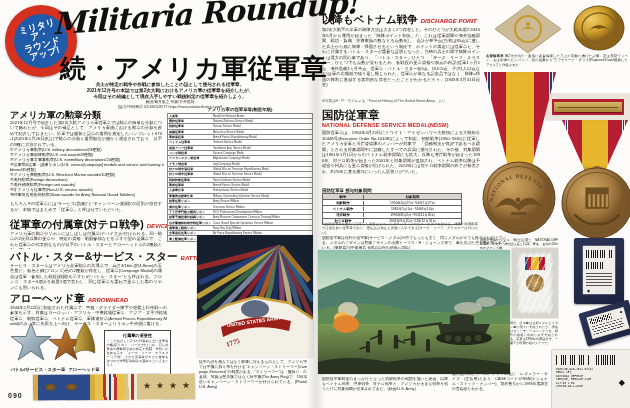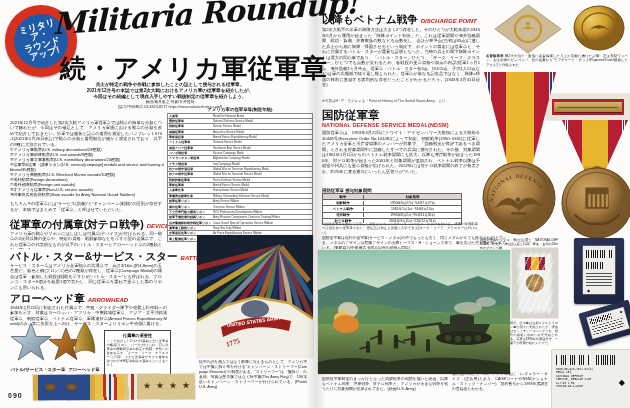--- a/index.html
+++ b/index.html
@@ -95,20 +95,23 @@
   </div>
 
   <div class="abs script-title">Militaria Roundup!</div>
   <div class="abs main-title">続・アメリカ軍従軍章</div>
   <div class="abs intro">兵士が特定の戦争や作戦に参加したことの証として授与される従軍章。
 2021年12月号の本誌では第2次大戦におけるアメリカ軍の従軍章を紹介したが、
 今回はその続編として現在入手しやすい戦後制定の従軍章を紹介しよう。</div>
   <div class="abs credit">解説/菊月俊之 写真/笹井恒則
 (協力/中田商店 03-3823-8577 https://www.nakatashoten.com/)</div>
 
+  <div class="abs h1" style="left:10px;top:109px;">
+    <span class="h-jp">アメリカ軍の勲章分類</span>
+  </div>
   <div class="abs body-t" style="left:10px;top:119.5px;width:152px;height:27px;">2021年12月号で紹介した第2次大戦アメリカ軍従軍章では勲章の簡単な分類について触れたが、今回はその補足として、アメリカ軍規における勲章の分類を改めて紹介しておきたい。陸軍では服装と記章の着用を規定したパンフレット670-1(2021年1月26日改訂)で勲章の分類と着用順位が細かく規定されており、以下の9種に大別されている。</div>
   <div class="abs" style="left:10px;top:147px;width:154px;height:53px;line-height:1.26;">
       <div class="li">①アメリカ軍勲章(U.S. military decorations/23種類)</div>
       <div class="li">②アメリカ軍部隊勲章(U.S. unit awards/9種類)</div>
       <div class="li">③アメリカ軍非軍事勲章(U.S. nonmilitary decorations/24種類)</div>
       <div class="li">④従軍章&amp;従軍・訓練リボン(U.S. service[campaign] medals and service and training ribbons/35種類)</div>
       <div class="li">⑤アメリカ商船勲章(U.S. Merchant Marine awards/10種類)</div>
       <div class="li">⑥海外勲章(Foreign decorations)</div>
       <div class="li">⑦海外部隊勲章(Foreign unit awards)</div>
       <div class="li">⑧非アメリカ従軍章(Non-U.S. service awards)</div>

